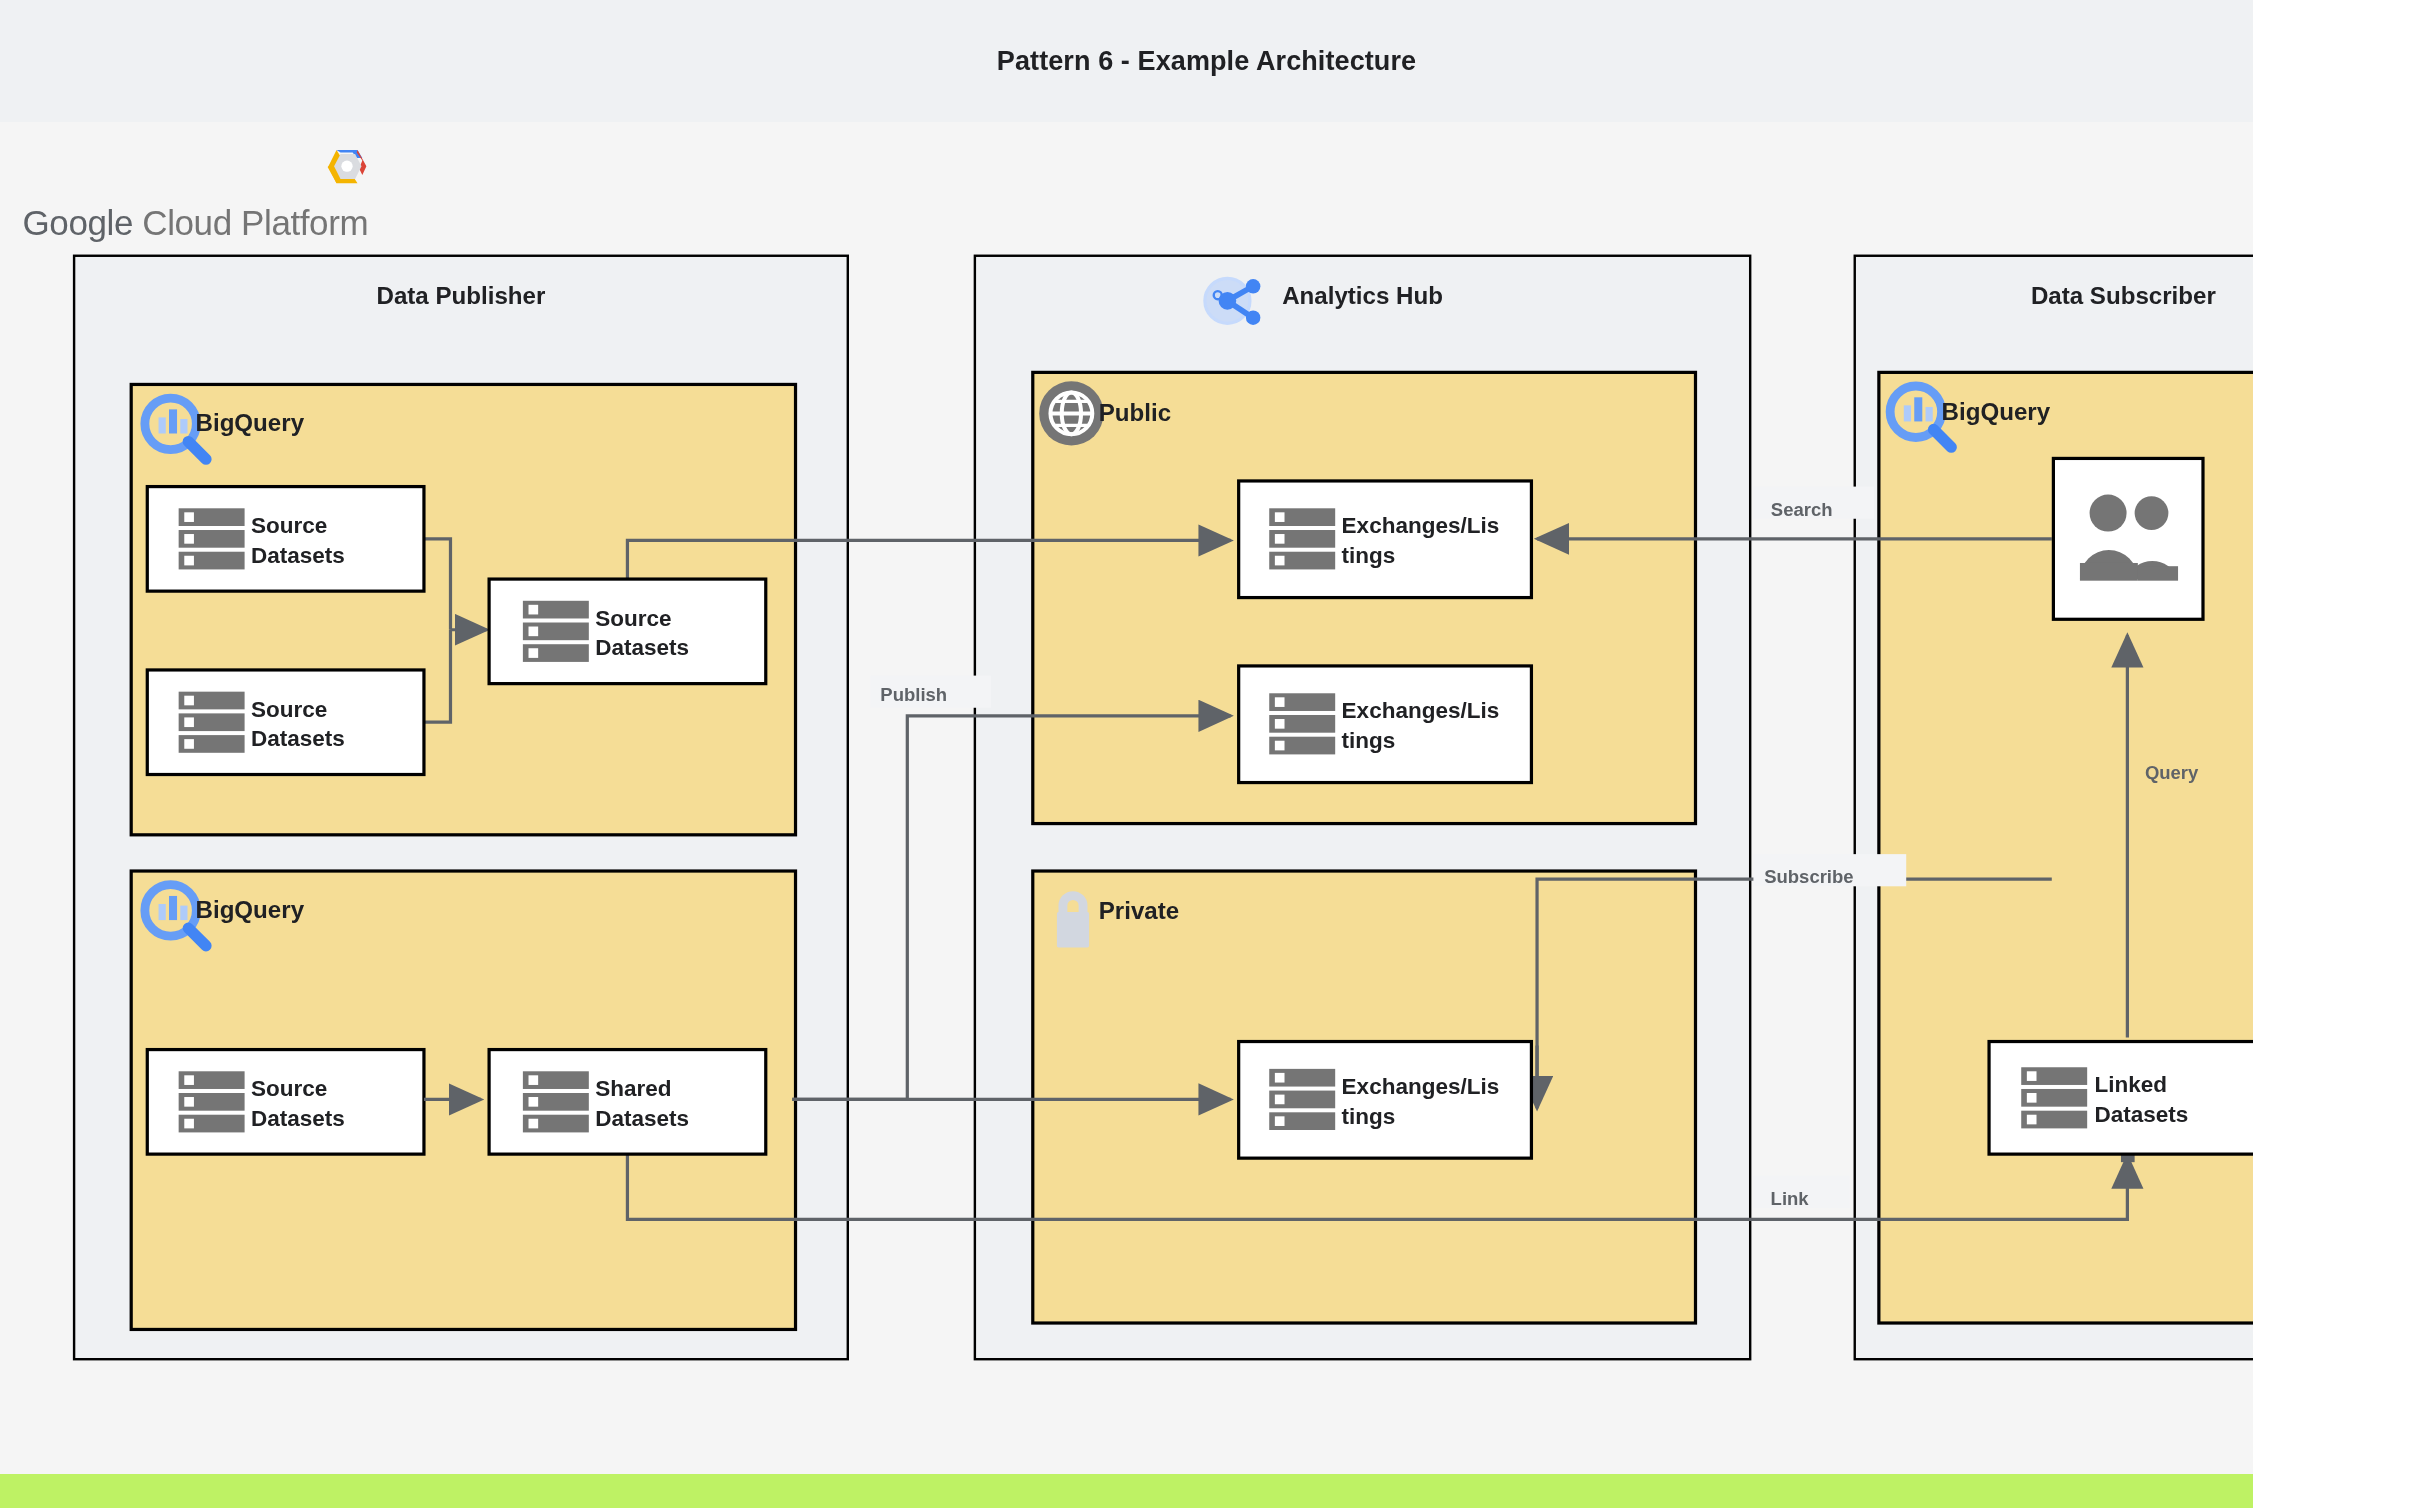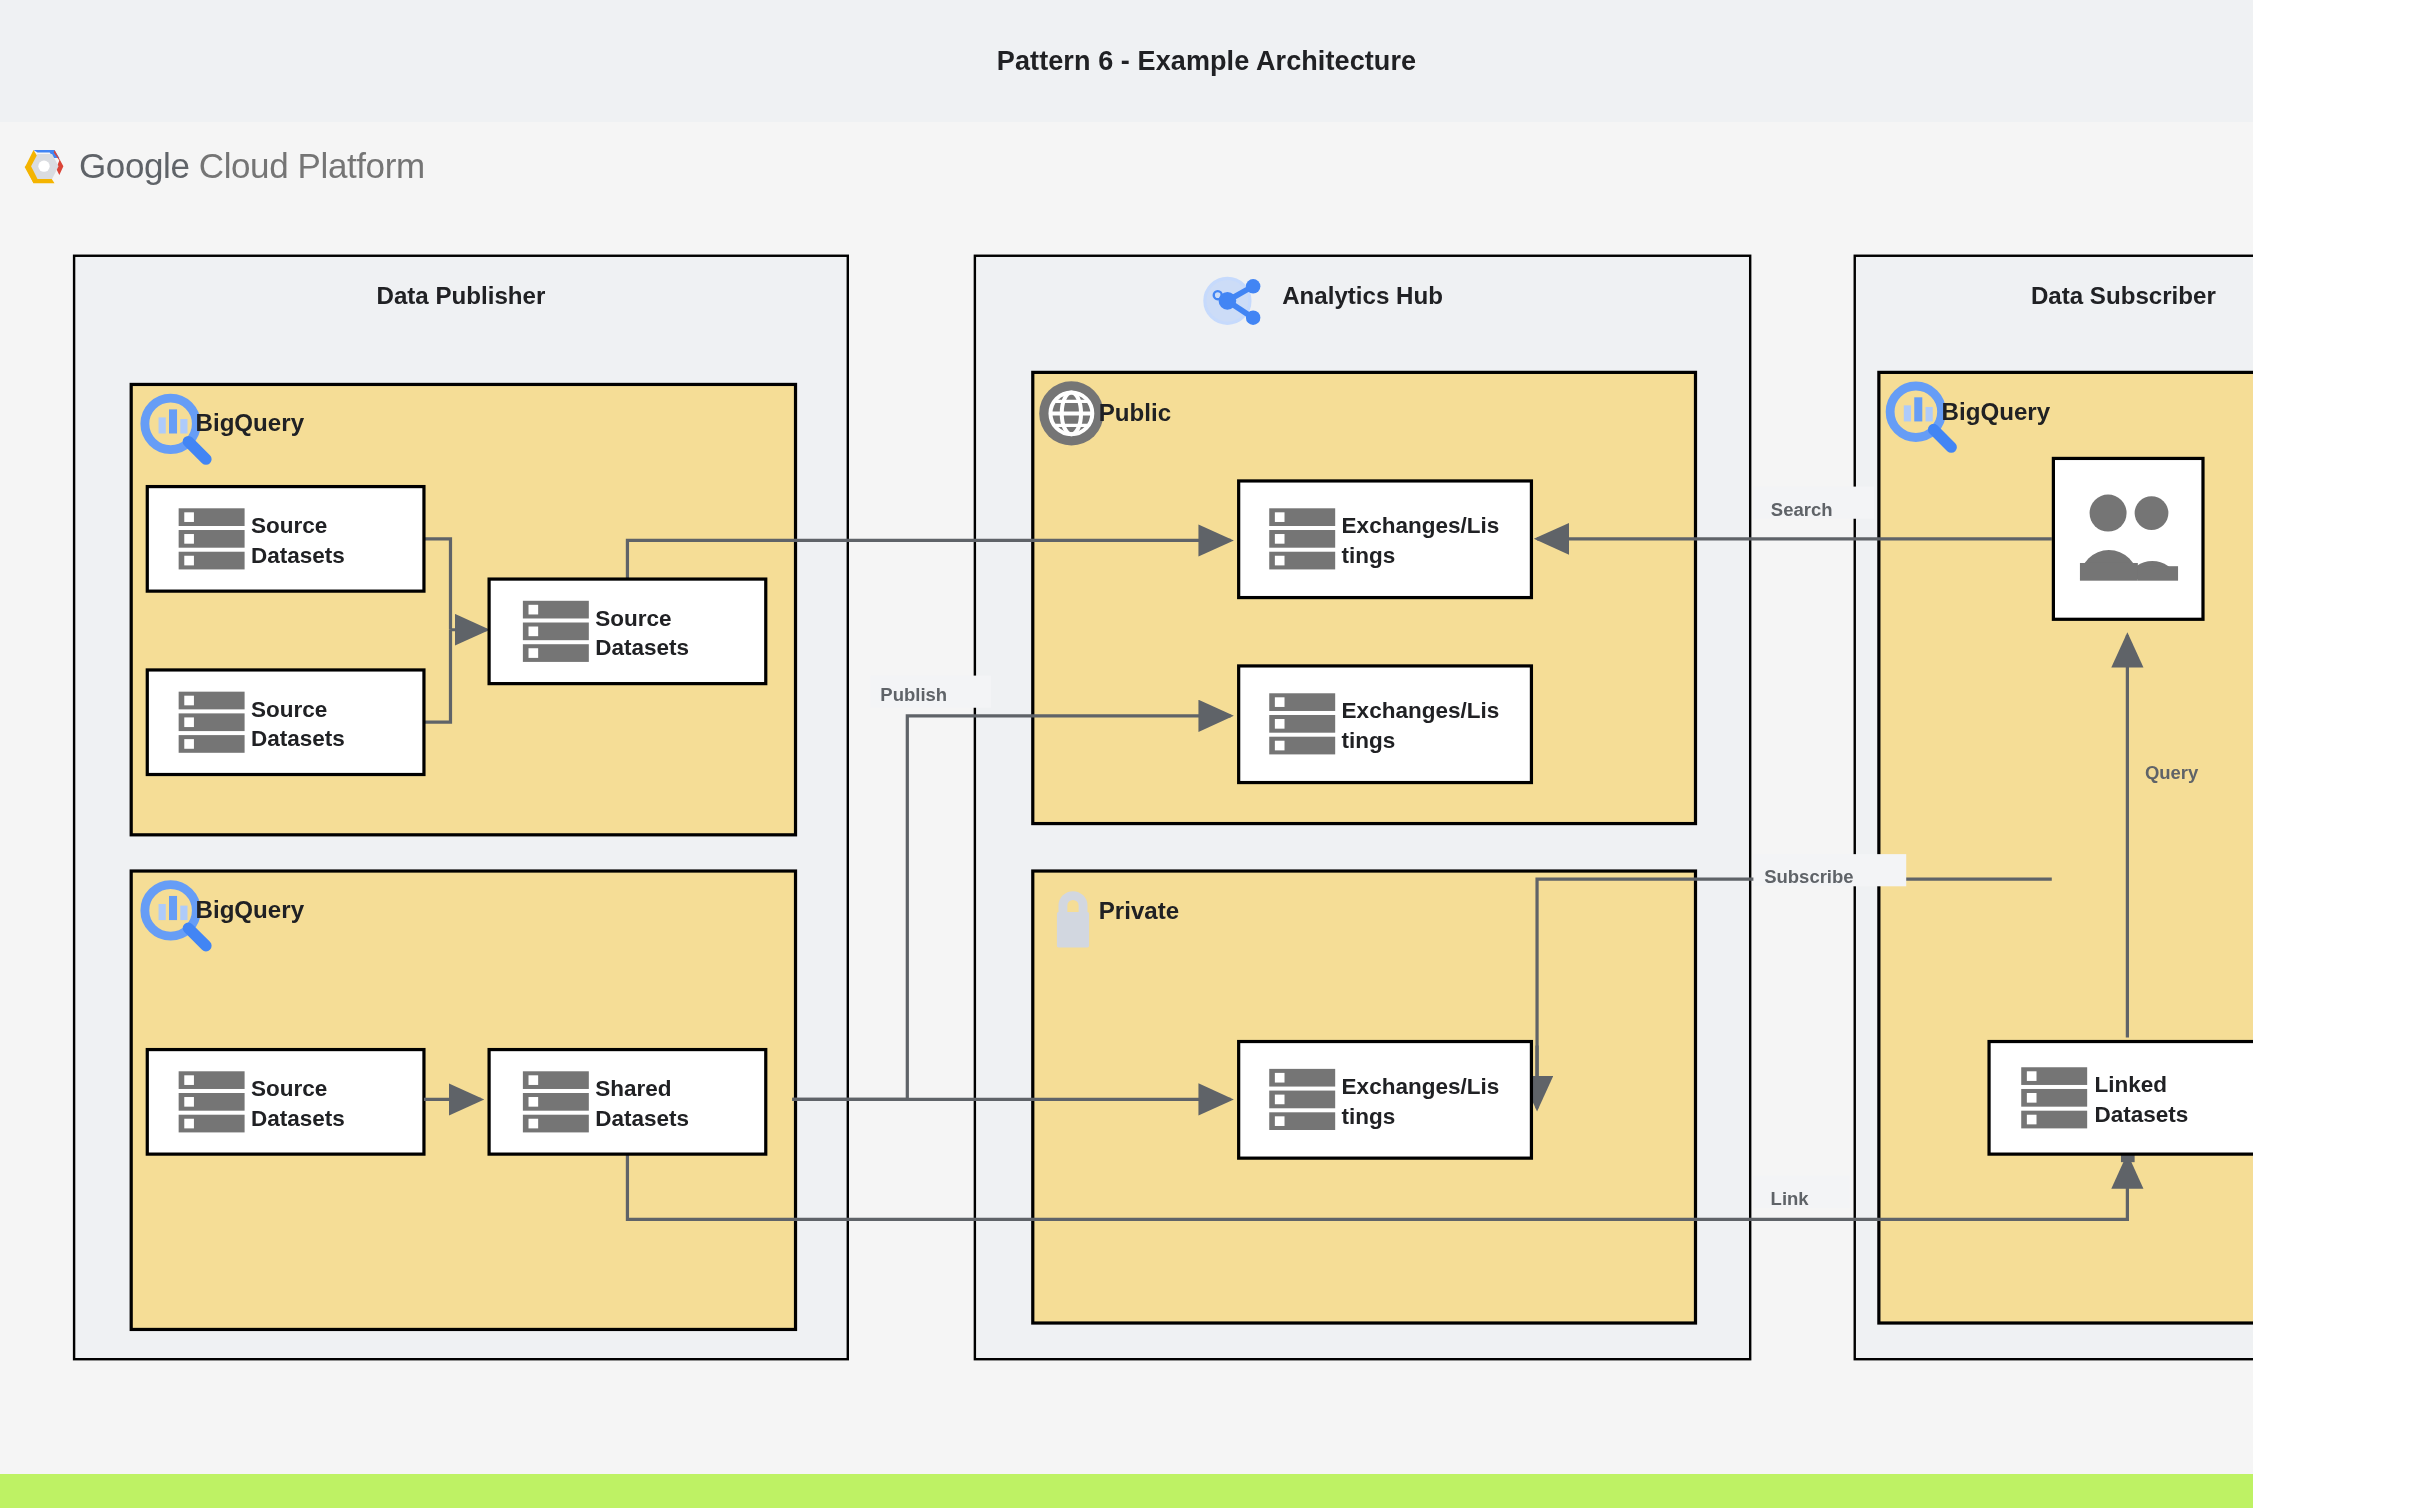--- a/index.html
+++ b/index.html
@@ -35,22 +35,23 @@
     position: absolute;
     left: 0; top: 122px;
     width: 2413px;
     height: 1352px;
     background: #f5f5f5;
   }
   #logo-wrap {
     position: absolute;
     left: 22.5px; top: 146px;
     display: flex;
-    align-items: flex-start;
+    align-items: flex-end;
     gap: 14.5px;
+    flex-direction: column;
   }
   #logo-text {
     font-size: 35px;
     color: #757575;
     font-weight: 400;
     letter-spacing: -0.4px;
     white-space: nowrap;
   }
   #logo-text .g-bold { color: #5f6368; }
   svg#diagram {

